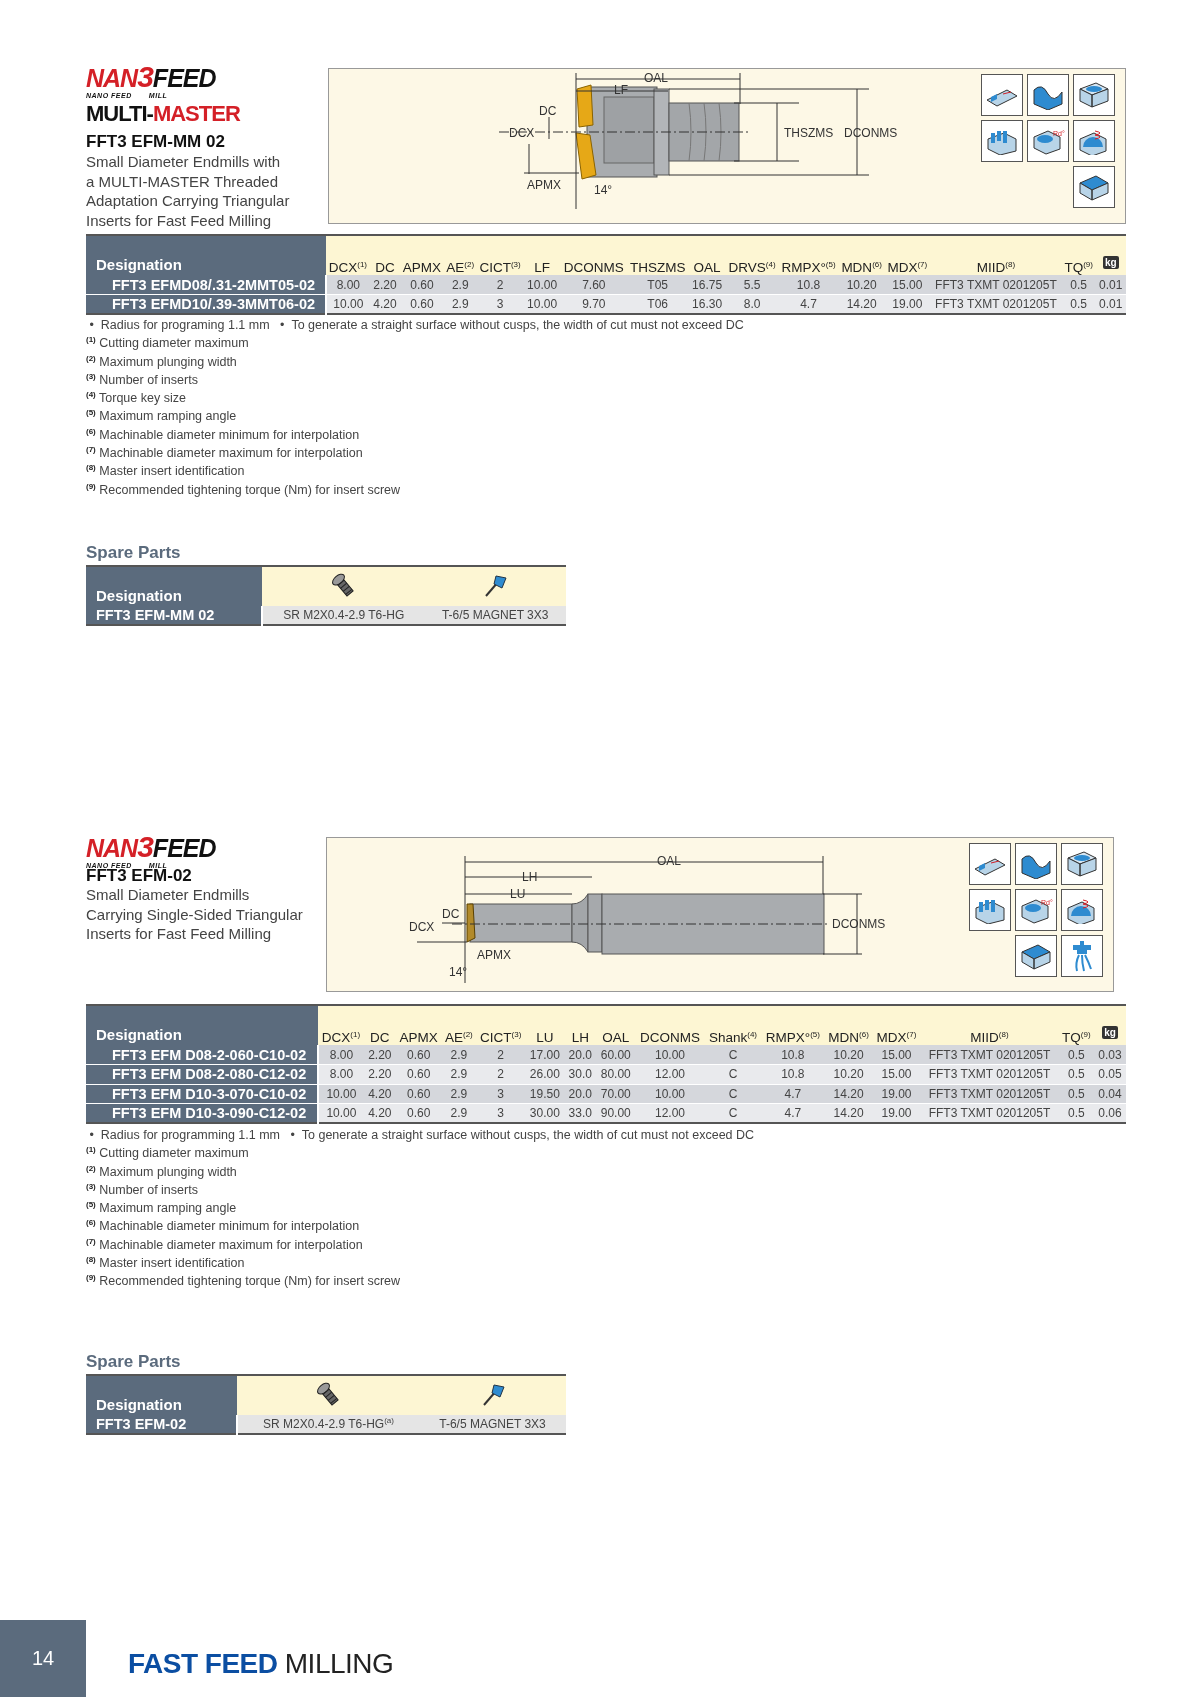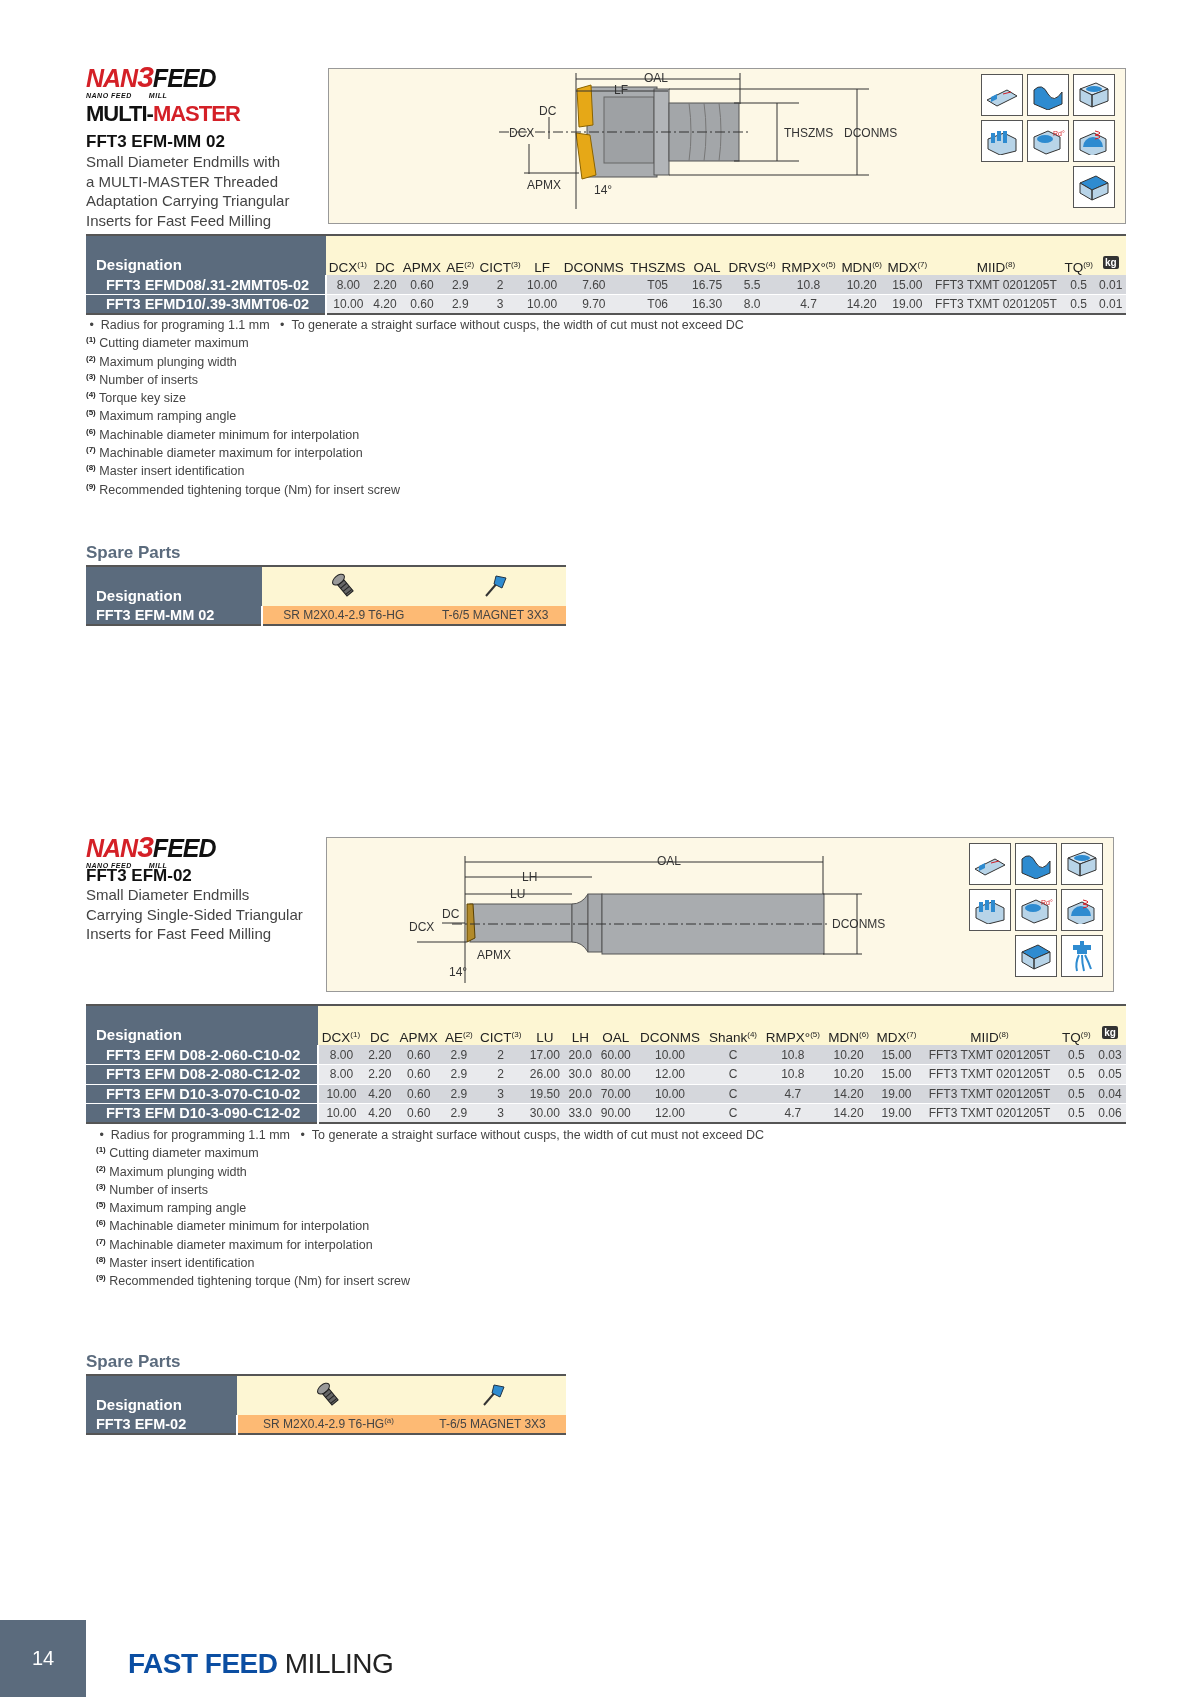--- a/index.html
+++ b/index.html
@@ -14,32 +14,32 @@
   .ptitle{font-weight:bold;font-size:17px;color:#111}
   .pdesc{font-size:15px;color:#444;line-height:19.5px}
   .diagram{border:1.5px solid #999;background:#fdf8e6}
   .ico-grid{position:absolute;display:grid;grid-template-columns:repeat(3,42px);grid-gap:4px}
   .ico{width:42px;height:42px;border:1px solid #555;background:#fff;display:flex;align-items:center;justify-content:center}
   .ico.empty{border:none;background:transparent}
   table.spec{position:absolute;border-collapse:collapse;font-size:12px;color:#444}
   table.spec th{font-weight:normal;color:#222;font-size:13.5px;text-align:center;padding:0 2px;vertical-align:bottom;height:40px;background:#fdf6d3;white-space:nowrap}
   table.spec th.des{background:#5b6b7d;color:#fff;font-weight:bold;text-align:left;padding-left:10px;font-size:15px;padding-bottom:2px}
   table.spec td{height:19.5px;text-align:center;white-space:nowrap;padding:0 3px;border-bottom:1px solid #fff}
-  table.spec td.des{background:#5b6b7d;color:#fff;font-weight:bold;text-align:left;padding-left:20px;font-size:14.5px;border-right:2px solid #fff}
+  table.spec td.des{background:#5b6b7d;color:#fff;font-weight:bold;text-align:left;padding-left:26px;font-size:14.5px;border-right:2px solid #fff}
   table.spec tr.odd td:not(.des){background:#d5d7dc}
   table.spec tr.even td:not(.des){background:#e9eaed}
   table.spec{border-top:2px solid #555;border-bottom:2px solid #555}
   sup{font-size:8px;vertical-align:super;line-height:0}
   .notes{position:absolute;font-size:12.5px;color:#444;line-height:18.3px}
   .notes sup{font-size:8px;font-weight:bold;color:#222}
   .spare-title{position:absolute;font-weight:bold;font-size:17px;color:#5b6b7d}
   table.spare{position:absolute;border-collapse:collapse;font-size:12px;color:#444;border-top:2px solid #555;border-bottom:2px solid #555}
   table.spare th{background:#fdf6d3;height:40px;font-weight:normal}
   table.spare th.des{background:#5b6b7d;color:#fff;font-weight:bold;font-size:15px;text-align:left;padding-left:10px;vertical-align:bottom;padding-bottom:2px}
-  table.spare td{height:19px;background:#fdba74;text-align:center}
+  table.spare td{height:19px;background:#e5e5e5;text-align:center}
   table.spare td.des{background:#5b6b7d;color:#fff;font-weight:bold;text-align:left;padding-left:10px;font-size:14.5px;border-right:2px solid #fff}
   .footer-box{position:absolute;left:0;top:1620px;width:86px;height:77px;background:#5b6b7d;color:#fff;font-size:20px;display:flex;align-items:center;justify-content:center;padding-top:0}
   .footer-title{position:absolute;left:128px;top:1648px;font-size:28px;letter-spacing:-0.5px}
   .footer-title .b{color:#0b4ea2;font-weight:bold}
   .footer-title .n{color:#222}
   .dim{font-size:12px;fill:#333;font-family:"Liberation Sans",sans-serif}
 </style>
 </head>
 <body>
 
@@ -440,21 +440,21 @@
         <td>4.7</td>
         <td>14.20</td>
         <td>19.00</td>
         <td>FFT3 TXMT 0201205T</td>
         <td>0.5</td>
         <td>0.06</td>
     </tr>
   </tbody>
 </table>
 
-<div class="notes" style="left:96px;top:1126px">
+<div class="notes" style="left:86px;top:1126px">
   <div>&nbsp;•&nbsp;&nbsp;<span>Radius for programming 1.1 mm</span>&nbsp;&nbsp;&nbsp;•&nbsp;&nbsp;<span>To generate a straight surface without cusps, the width of cut must not exceed DC</span></div>
   <div><sup>(1)</sup> <span>Cutting diameter maximum</span></div>
   <div><sup>(2)</sup> <span>Maximum plunging width</span></div>
   <div><sup>(3)</sup> <span>Number of inserts</span></div>
   <div><sup>(5)</sup> <span>Maximum ramping angle</span></div>
   <div><sup>(6)</sup> <span>Machinable diameter minimum for interpolation</span></div>
   <div><sup>(7)</sup> <span>Machinable diameter maximum for interpolation</span></div>
   <div><sup>(8)</sup> <span>Master insert identification</span></div>
   <div><sup>(9)</sup> <span>Recommended tightening torque (Nm) for insert screw</span></div>
 </div>

